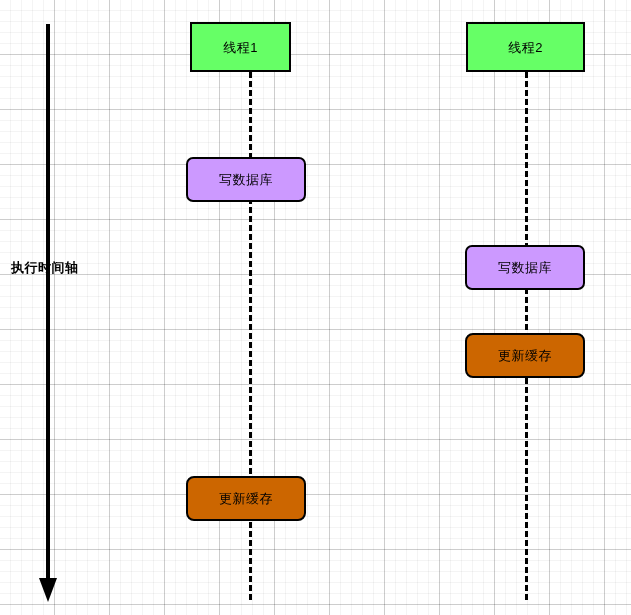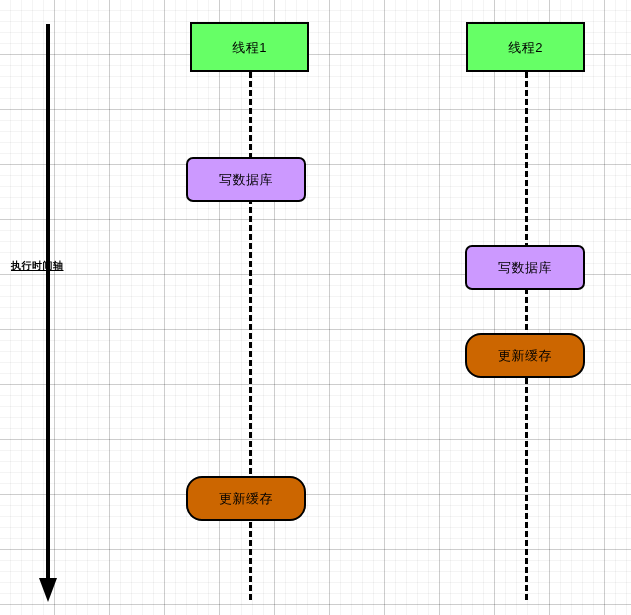--- a/index.html
+++ b/index.html
@@ -45,57 +45,56 @@
   .node.thread {
     background: #66ff66;
     border-radius: 0;
   }
   .node.write {
     background: #cc99ff;
     border-radius: 7px;
   }
   .node.cache {
     background: #cc6600;
-    border-radius: 16px;
+    border-radius: 8px;
   }
 
   .timeline-axis {
     position: absolute;
     left: 0;
     top: 0;
     width: 631px;
     height: 615px;
     pointer-events: none;
   }
 
   .axis-label {
     position: absolute;
-    font-size: 10px;
+    font-size: 13px;
     color: #000000;
     white-space: nowrap;
     letter-spacing: 0.5px;
     font-weight: bold;
-    text-decoration: underline;
   }
 </style>
 </head>
 <body>
 
 <div id="canvas">
 
   <svg class="timeline-axis" viewBox="0 0 631 615" width="631" height="615" aria-hidden="true">
     <line x1="48" y1="24" x2="48" y2="586" stroke="#000000" stroke-width="4"></line>
     <polygon points="48,602 39,578 57,578" fill="#000000"></polygon>
   </svg>
 
   <div class="axis-label" style="left:11px; top:259px;">执行时间轴</div>
 
   <div class="lifeline" style="left:249px; top:72px; height:528px;"></div>
 
-  <div class="node thread" style="left:190px; top:22px; width:119px; height:50px;">
+  <div class="node thread" style="left:190px; top:22px; width:101px; height:50px;">
     <span>线程1</span>
   </div>
 
   <div class="node write" style="left:186px; top:157px; width:120px; height:45px;">
     <span>写数据库</span>
   </div>
 
   <div class="node cache" style="left:186px; top:476px; width:120px; height:45px;">
     <span>更新缓存</span>
   </div>

